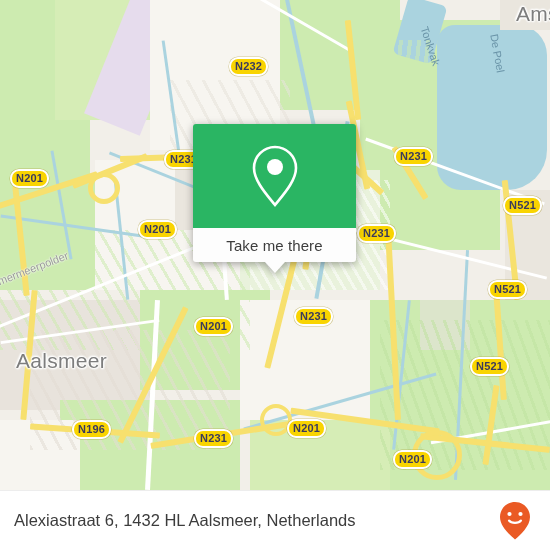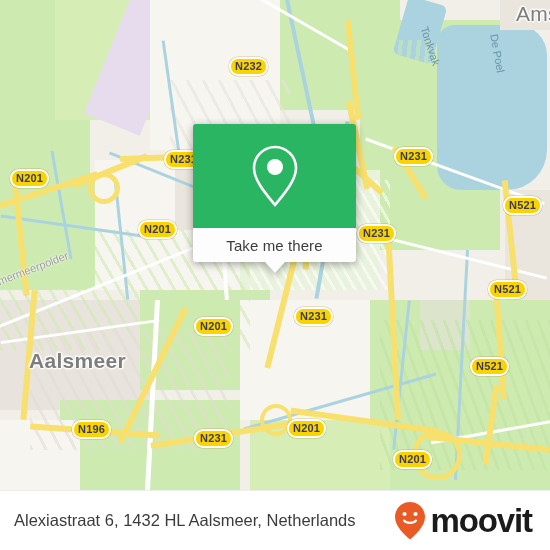--- a/index.html
+++ b/index.html
@@ -226,21 +226,21 @@
       <div class="road" style="left:420px;top:440px;width:130px;height:6px;transform:rotate(6deg);"></div>
       <div class="road" style="left:412px;top:430px;width:40px;height:40px;border:5px solid #f7e06e;background:transparent;border-radius:50%;"></div>
       <div class="road" style="left:390px;top:230px;width:6px;height:190px;transform:rotate(-3deg);"></div>
       <div class="road" style="left:380px;top:170px;width:60px;height:6px;transform:rotate(58deg);"></div>
 
       <div class="road" style="left:88px;top:172px;width:22px;height:22px;border:5px solid #f7e06e;background:transparent;border-radius:50%;"></div>
       <div class="road" style="left:260px;top:404px;width:24px;height:24px;border:4px solid #f7e06e;background:transparent;border-radius:50%;"></div>
     </div>
 
     <div class="map-layer">
-      <div class="place-label big" style="left:29px;top:349px;font-weight:bold;">Aalsmeer</div>
+      <div class="place-label big" style="left:16px;top:349px;">Aalsmeer</div>
       <div class="place-label big" style="left:516px;top:2px;">Amst</div>
 
       <div class="water-label" style="left:430px;top:25px;transform:rotate(72deg);transform-origin:left top;">Tonkvak</div>
       <div class="water-label" style="left:500px;top:33px;transform:rotate(80deg);transform-origin:left top;">De Poel</div>
 
       <div class="polder-label" style="left:-4px;top:276px;transform:rotate(-21deg);transform-origin:left top;">mermeerpolder</div>
     </div>
 
     <div class="map-layer" id="shield-layer">
         <div class="shield" style="left: 229px; top: 57px;">N232</div>
@@ -277,17 +277,16 @@
 
   <div class="footer">
     <div class="footer-addr">Alexiastraat 6, 1432 HL Aalsmeer, Netherlands</div>
     <div class="brand">
       <svg width="34" height="40" viewBox="0 0 34 40">
         <path d="M17 1 C8.7 1 2 7.7 2 16 C2 25.5 12 34 17 38.5 C22 34 32 25.5 32 16 C32 7.7 25.3 1 17 1 Z" fill="#ea5a24"></path>
         <circle cx="11.5" cy="13" r="2.1" fill="#ffffff"></circle>
         <circle cx="22.5" cy="13" r="2.1" fill="#ffffff"></circle>
         <path d="M11 19.5 C13.4 22.6 20.6 22.6 23 19.5" fill="none" stroke="#ffffff" stroke-width="2.1" stroke-linecap="round"></path>
       </svg>
-      <span class="brand-word">moovit</span>
     </div>
   </div>
 
 </div>
 
 </body></html>

